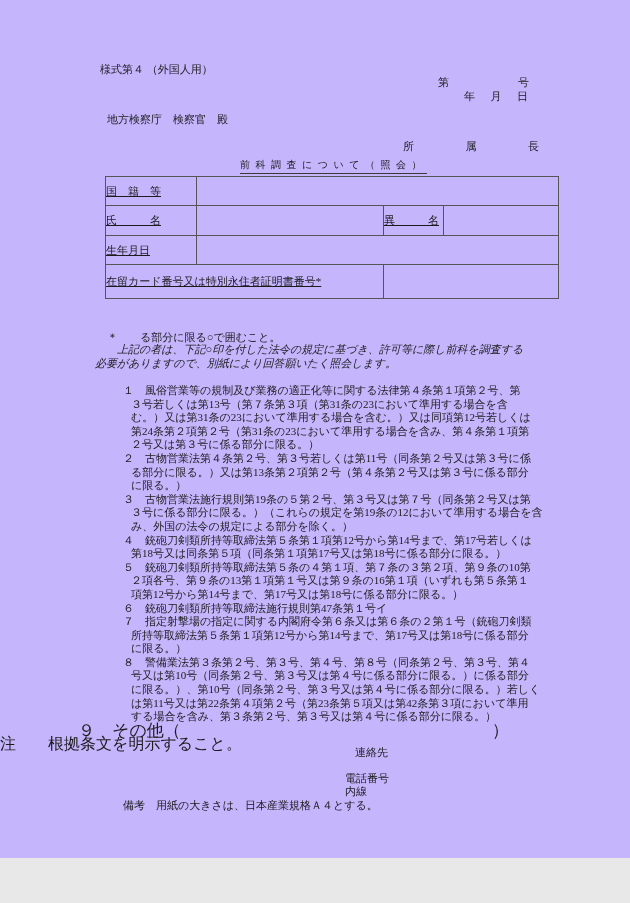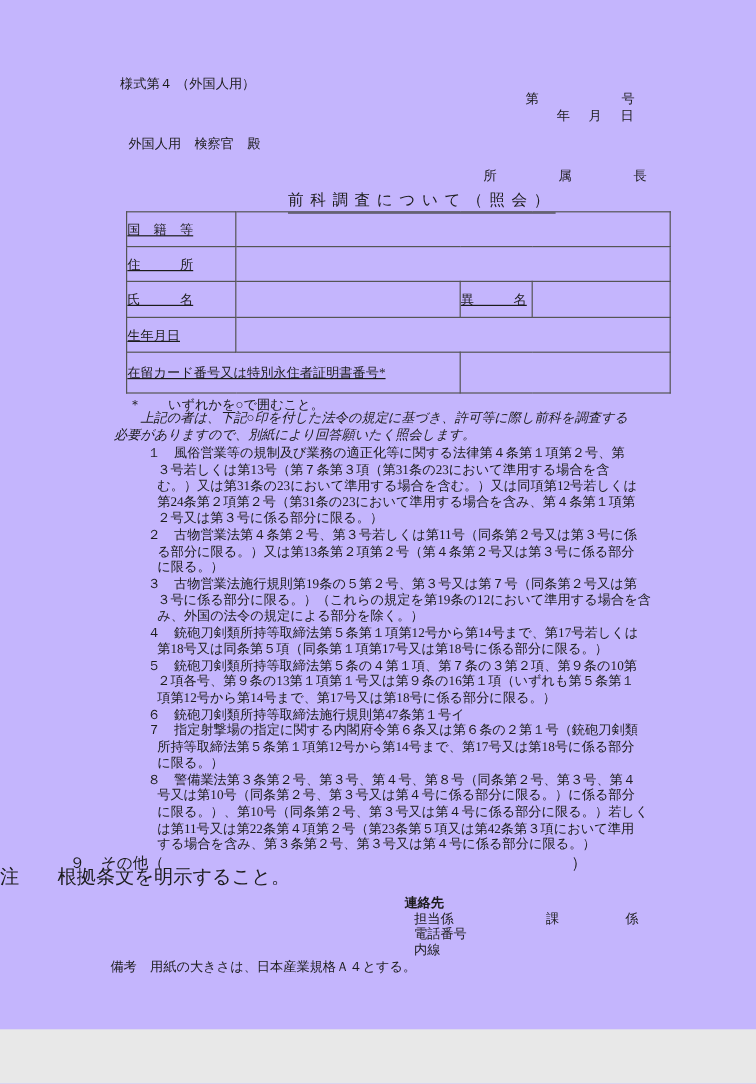--- a/index.html
+++ b/index.html
@@ -10,21 +10,21 @@
     font-family:"Liberation Serif","DejaVu Serif",serif;
     color:#1c1c1c;
     font-size:11px;
     overflow:hidden;
   }
   .abs{position:absolute;white-space:pre;}
   .flexrow{position:absolute;display:flex;justify-content:space-between;white-space:pre;}
   .doc-title{
     position:absolute;
     white-space:pre;
-    font-size:13px;
+    font-size:10px;
     letter-spacing:5.5px;
     border-bottom:1px solid #3a3a3a;
     padding-bottom:1px;
   }
   table.inq{
     position:absolute;
     left:105px;top:176px;
     border-collapse:collapse;
     table-layout:fixed;
     width:453px;
@@ -33,35 +33,35 @@
     border:1px solid #555;
     padding:0;
     font-size:11px;
     vertical-align:middle;
     overflow:hidden;
     white-space:pre;
     text-decoration:underline;
   }
   td.lbl{padding-left:12px;}
   td.lbl-alias{padding-left:8px;margin-left:28px;}
-  .laws{position:absolute;left:0;top:372px;width:630px;}
+  .laws{position:absolute;left:0;top:384px;width:630px;}
   .law-item{
     margin-left:131px;
     text-indent:-8px;
     white-space:pre;
     line-height:13.6px;
     font-size:11px;
   }
   .law-item9{
-    margin-left:58px;
+    margin-left:78px;
     width:431px;
     display:flex;
     justify-content:space-between;
     line-height:13.6px;
-    font-size:13px;
+    font-size:17px;
     white-space:pre;
   }
   .law-note{
     white-space:pre;
     line-height:13.6px;
     font-size:16px;
   }
   .intro{line-height:13.5px;}
 </style>
 </head>
@@ -75,21 +75,21 @@
     <span>第</span>
     <span>号</span>
   </div>
 
   <div class="flexrow" style="left:464px;top:89px;width:64px;">
     <span>年</span>
     <span>月</span>
     <span>日</span>
   </div>
 
-  <div class="abs" style="left:107px;top:112px;">外国人用　検察官　殿</div>
+  <div class="abs" style="left:107px;top:112px;">地方検察庁　検察官　殿</div>
 
   <div class="flexrow" style="left:403px;top:139px;width:136px;">
     <span>所</span>
     <span>属</span>
     <span>長</span>
   </div>
 
   <div class="doc-title" style="left:240px;top:158px;">前科調査について（照会）</div>
 
   <table class="inq">
@@ -97,42 +97,38 @@
       <col style="width:91px">
         <col style="width:187px">
         <col style="width:60px">
         <col style="width:115px">
     </colgroup>
     <tbody>
         <tr style="height:29px">
       <td class="lbl">国　籍　等</td>
       <td colspan="3"></td>
     </tr>
-    <tr style="height:29px">
-      <td class="lbl">住　　　所</td>
-      <td colspan="3"></td>
-    </tr>
     <tr style="height:30px">
       <td class="lbl">氏　　　名</td>
       <td></td>
       <td class="lbl-alias">異　　　名</td>
       <td></td>
     </tr>
     <tr style="height:29px">
       <td class="lbl">生年月日</td>
       <td colspan="3"></td>
     </tr>
     <tr style="height:34px">
       <td class="lbl" colspan="2">在留カード番号又は特別永住者証明書番号*</td>
       <td colspan="2"></td>
     </tr>
   </tbody>
     </table>
 
-  <div class="abs" style="left:107px;top:330px;">＊　　いずれかを○で囲むこと。</div>
+  <div class="abs" style="left:107px;top:330px;">＊　　る部分に限る○で囲むこと。</div>
 
   <div class="abs intro" style="left:95px;top:343px;font-style:italic;">　　上記の者は、下記○印を付した法令の規定に基づき、許可等に際し前科を調査する
 必要がありますので、別紙により回答願いたく照会します。</div>
 
   <div class="laws">
     <div class="law-item">１　風俗営業等の規制及び業務の適正化等に関する法律第４条第１項第２号、第
 ３号若しくは第13号（第７条第３項（第31条の23において準用する場合を含
 む。）又は第31条の23において準用する場合を含む。）又は同項第12号若しくは
 第24条第２項第２号（第31条の23において準用する場合を含み、第４条第１項第
 ２号又は第３号に係る部分に限る。）</div>
@@ -156,20 +152,19 @@
 に限る。）、第10号（同条第２号、第３号又は第４号に係る部分に限る。）若しく
 は第11号又は第22条第４項第２号（第23条第５項又は第42条第３項において準用
 する場合を含み、第３条第２号、第３号又は第４号に係る部分に限る。）</div>
     <div class="law-item9">
       <span>９　その他（</span>
       <span>）</span>
     </div>
     <div class="law-note">注　　根拠条文を明示すること。</div>
   </div>
 
-  <div class="abs" style="left:337px;top:745px;font-weight:bold;">連絡先</div>
-  <div class="abs" style="left:345px;top:758px;">担当係　　　　　　　課　　　　　係</div>
+  <div class="abs" style="left:355px;top:745px;">連絡先</div>
   <div class="abs" style="left:345px;top:771px;text-align:right;">電話番号</div>
   <div class="abs" style="left:345px;top:784px;">内線</div>
 
-  <div class="abs" style="left:92px;top:798px;">備考　用紙の大きさは、日本産業規格Ａ４とする。</div>
+  <div class="abs" style="left:123px;top:798px;">備考　用紙の大きさは、日本産業規格Ａ４とする。</div>
 
 </div>
 
 </body></html>

